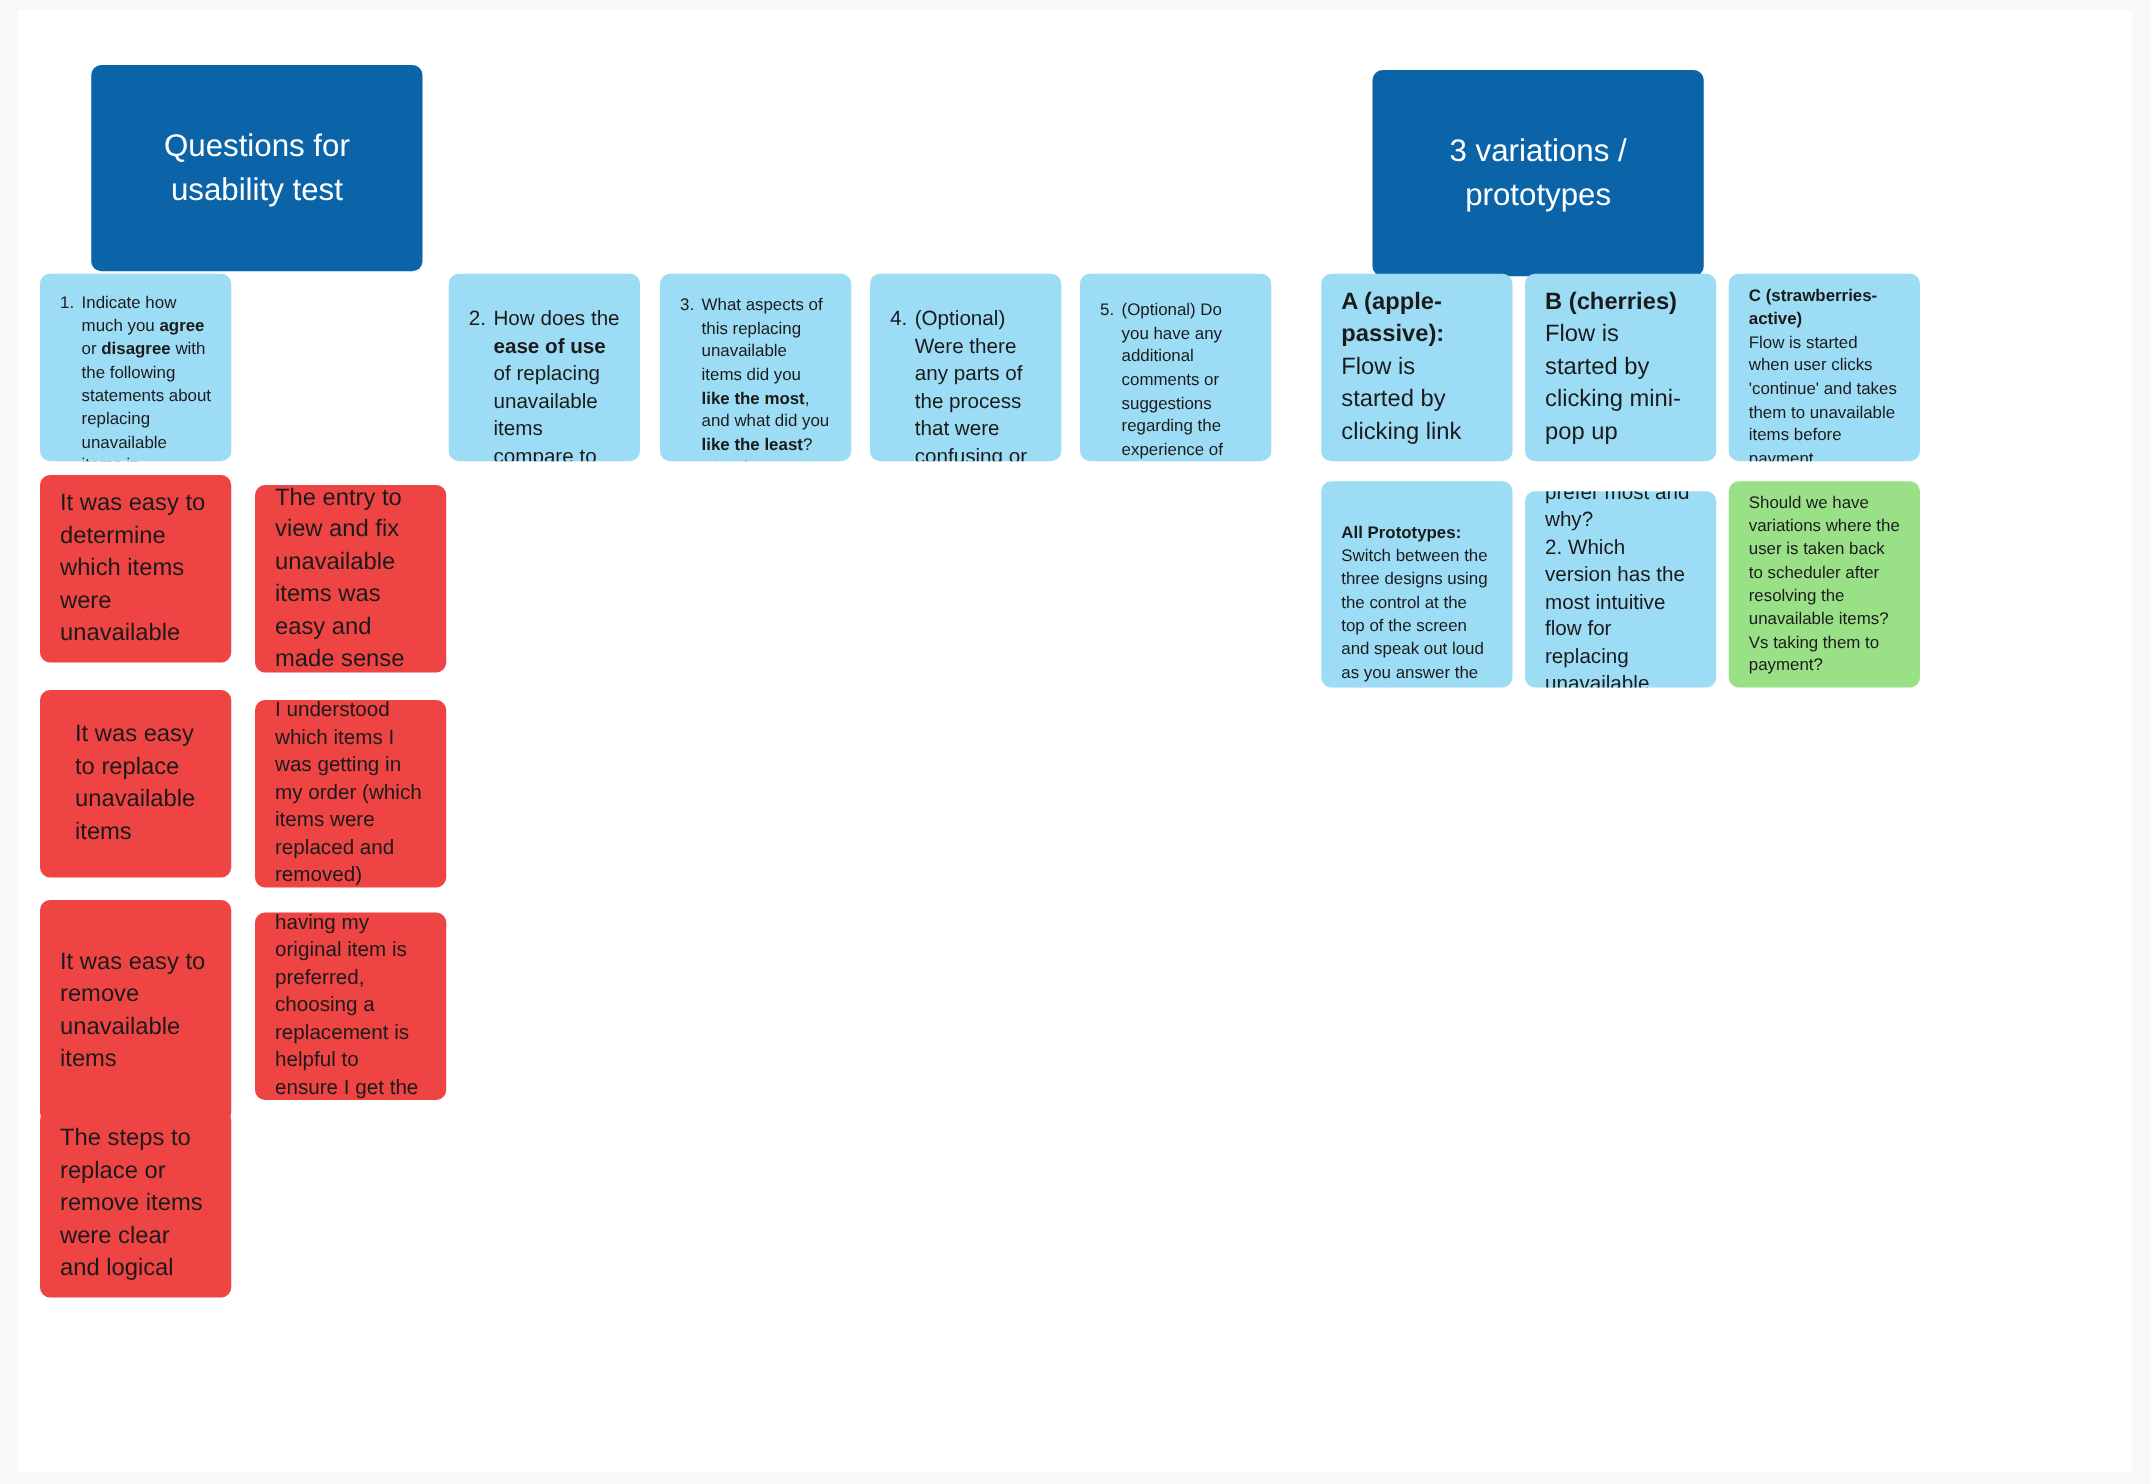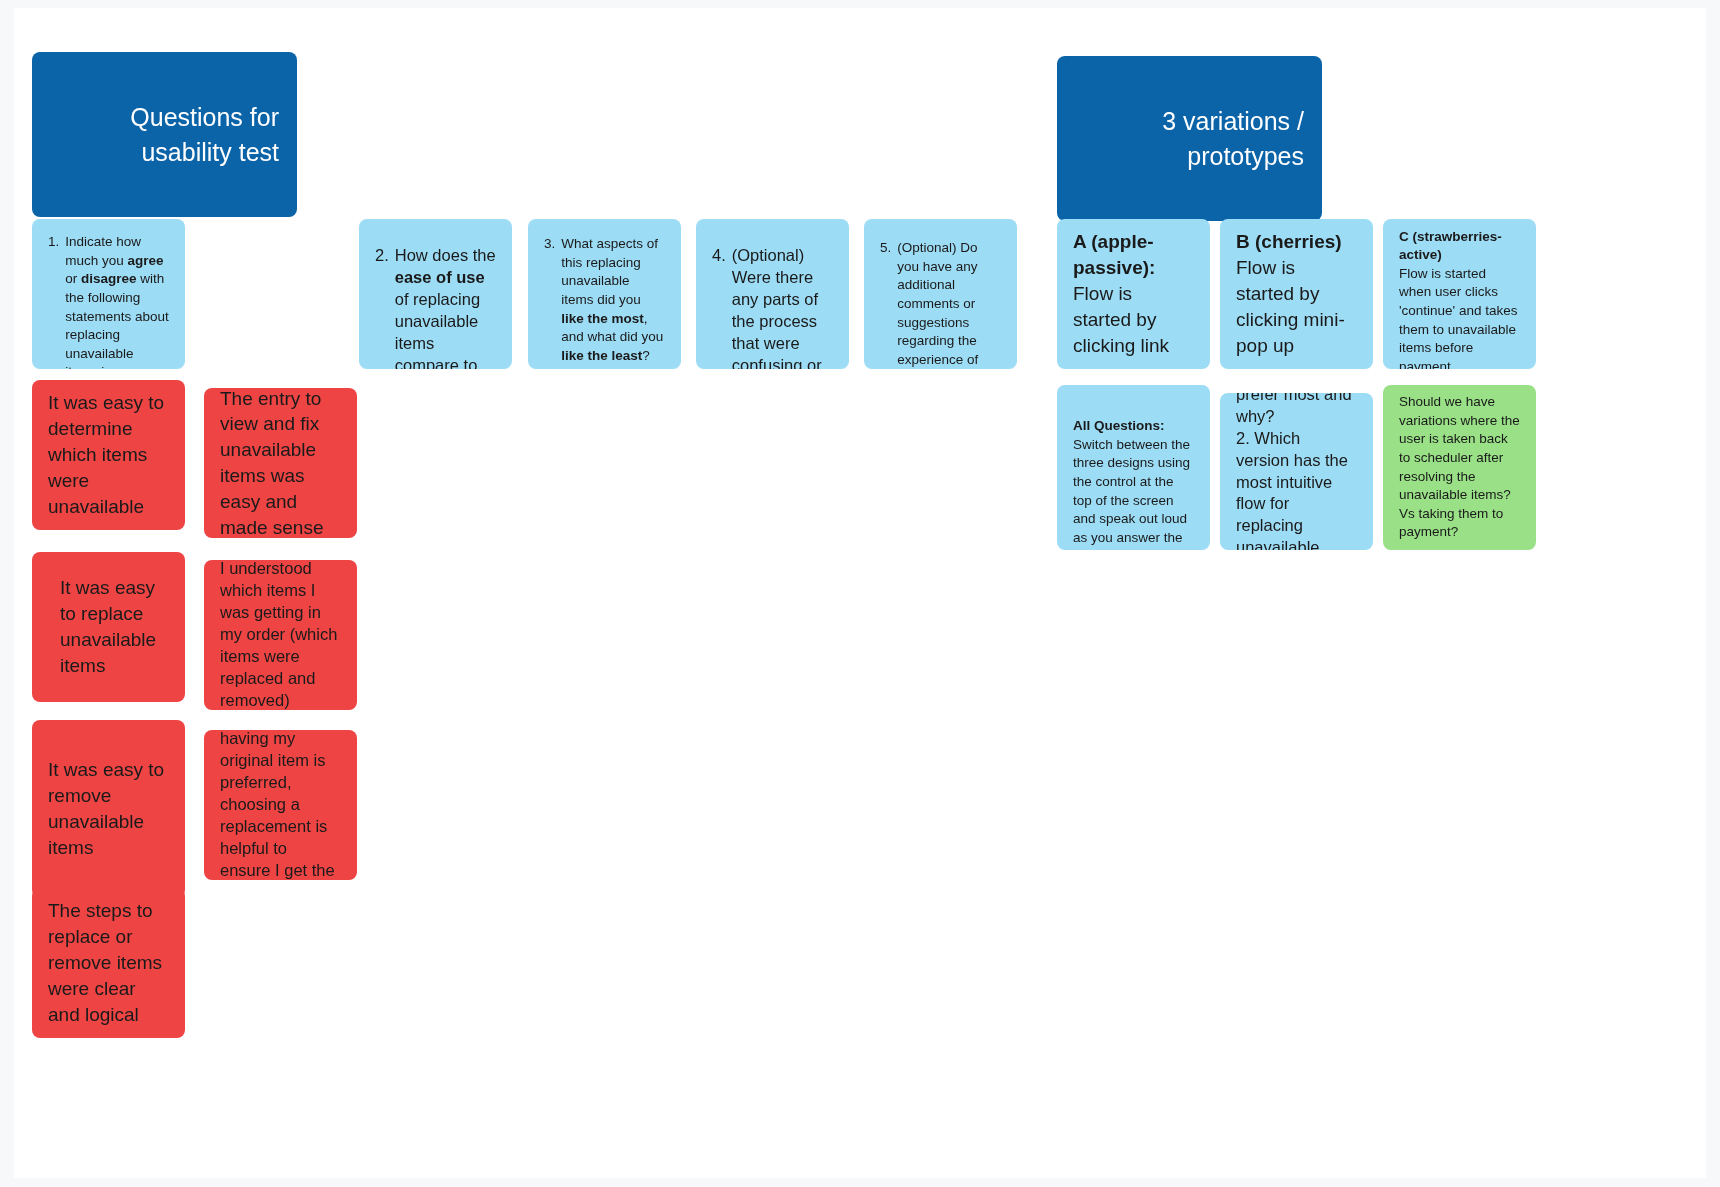--- a/index.html
+++ b/index.html
@@ -32,25 +32,26 @@
     overflow: hidden;
   }
 
   
   .hdr {
     background: #0b63a8;
     color: #ffffff;
     display: flex;
     align-items: center;
     justify-content: center;
-    text-align: right;
+    text-align: center;
     font-size: 25px;
     line-height: 1.38;
     font-weight: 400;
     padding: 18px;
+    margin-left: 41px;
   }
 
   
   .blue { background: #9ddcf5; }
   
   .pale { background: #ef4444; }
   
   .green { background: #99e087; }
 
   .t-lg   { font-size: 19px; line-height: 1.36; }
@@ -182,21 +183,21 @@
 
   <div class="card blue" style="left:1369px; top:211px; width:153px; height:150px;">
     <div class="vcenter t-sm" style="justify-content:center; padding-top:16px;">
       <span class="b">C (strawberries-active)</span>
       <span>Flow is started when user clicks 'continue' and takes them to unavailable items before payment</span>
     </div>
   </div>
 
   <div class="card blue" style="left:1043px; top:377px; width:153px; height:165px;">
     <div class="t-sm" style="padding-top:18px;">
-      <span class="b">All Questions:</span>
+      <span class="b">All Prototypes:</span>
       <span style="white-space:pre-line;"> Switch between the three designs using the control at the top of the screen and speak out loud as you answer the following:
 Of the 3 checkout flows you just tested:</span>
     </div>
   </div>
 
   <div class="card blue" style="left:1206px; top:385px; width:153px; height:157px;">
     <div class="vcenter t-md" style="white-space:pre-line;">
       <span>1. Which do you prefer most and why?
 2. Which version has the most intuitive flow for replacing unavailable items?</span>
     </div>

